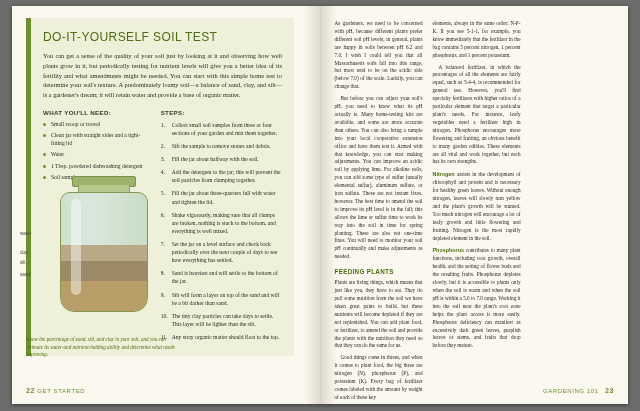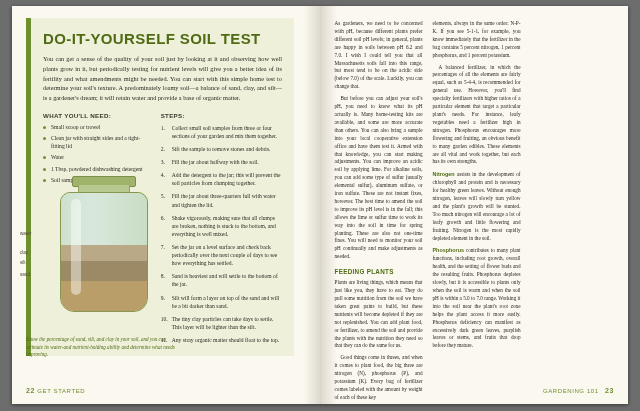--- a/index.html
+++ b/index.html
@@ -34,21 +34,21 @@
   
   .sidebar-box{
     position:absolute;left:14px;top:12px;width:268px;height:338px;
     background:#eef0d9;
     border-left:5px solid #6f8f2f;
     box-sizing:border-box;
   }
   .sb-inner{padding:12px 12px 8px 12px;}
   .sb-title{
     font-family:"Liberation Sans", sans-serif;
-    font-weight:bold;font-size:15px;letter-spacing:.4px;
+    font-weight:normal;font-size:12px;letter-spacing:.4px;
     color:#4f6b14;margin:0 0 7px 0;
   }
   .sb-intro{
     font-size:6.3px;line-height:1.55;color:#2b2b24;text-align:justify;
     margin:0 0 9px 0;
   }
   .cols{display:flex;gap:10px;}
   .col-left{width:110px;}
   .col-right{width:124px;}
   .sb-sub{

